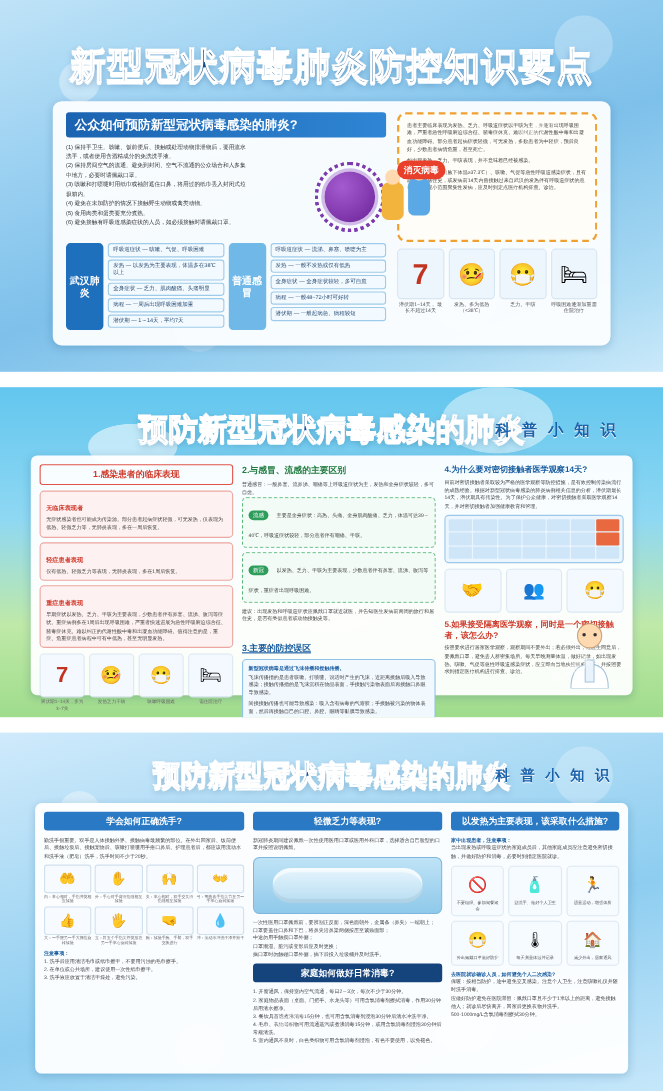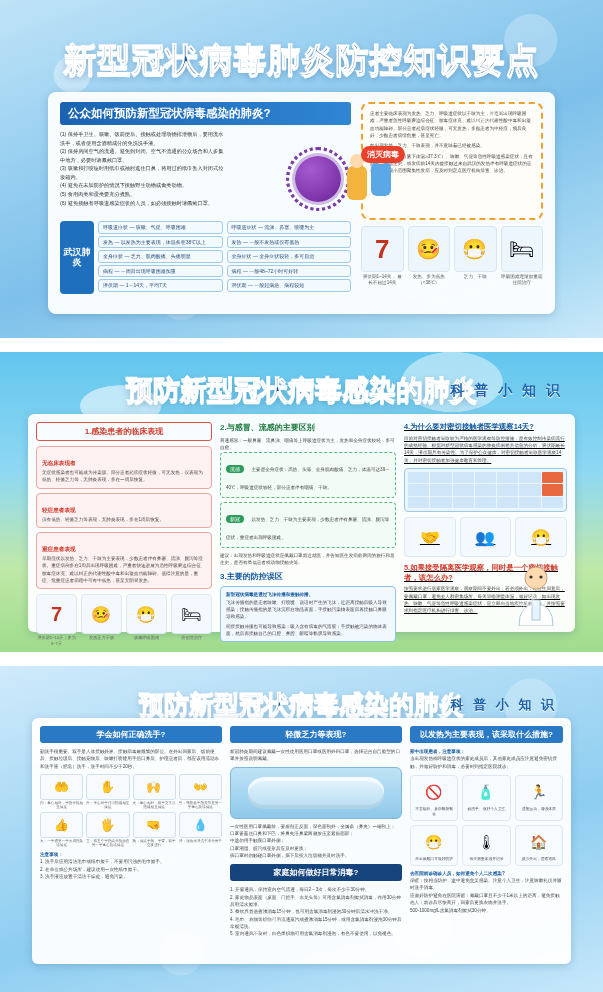--- a/index.html
+++ b/index.html
@@ -136,21 +136,21 @@
     text-shadow: 0 1px 0 #fff;
   }
   .p2body {
     position:absolute; left:28px; top:62px; width:547px; height:218px;
     background: rgba(255,255,255,.94); border-radius:6px;
     box-shadow:0 2px 8px rgba(0,60,110,.2);
     padding:8px; display:flex; gap:8px;
   }
   .c2 { width:176px; }
   .c3 { width:176px; }
-  .c4 { flex:1;text-decoration:underline; }
+  .c4 { flex:1; }
   .secttl-red {
     border:1px solid #e0534a; color:#d03a2c; font-weight:bold;
     font-size:8px; text-align:center; padding:3px; border-radius:3px; margin-bottom:5px;
   }
   .secttl-green {
     color:#1f7a3d; font-weight:bold; font-size:8px; margin-bottom:4px;
   }
   .secttl-blue {
     color:#15599e; font-weight:bold; font-size:8px; margin-bottom:4px;
   }
@@ -198,21 +198,21 @@
     font-size:25px; font-weight:bold; color:#1159a0;
     -webkit-text-stroke:1px #fff;
     text-shadow:0 2px 0 #fff, 0 3px 7px rgba(0,60,110,.3);
     font-family:"DejaVu Sans", sans-serif;
   }
   .p3sub {
     position:absolute; right:46px; top:30px;
     font-size:13px; font-weight:bold; color:#1b62ab; letter-spacing:3px; text-shadow:0 1px 0 #fff;
   }
   .p3body {
-    position:absolute; left:32px; top:52px; width:539px; height:246px;
+    position:absolute; left:32px; top:64px; width:539px; height:246px;
     background: rgba(255,255,255,.95); border-radius:6px;
     box-shadow:0 2px 8px rgba(0,60,110,.2); padding:8px; display:flex; gap:8px;
   }
   .w1 { width:182px; }
   .w2 { width:172px; }
   .w3 { flex:1; }
   .hdr-blue {
     background:#2a79c4; color:#fff; font-size:8px; font-weight:bold; text-align:center;
     padding:3px; border-radius:3px; margin-bottom:5px;
   }
@@ -276,20 +276,21 @@
           <div style="flex:1;">
             <div style="display:flex; gap:4px; margin-bottom:3px;">
               <div class="flowlbl a">武汉肺炎</div>
               <div class="flowrows">
                 <div class="frow">呼吸道症状 — 咳嗽、气促、呼吸困难</div>
                 <div class="frow">发热 — 以发热为主要表现，体温多在38℃以上</div>
                 <div class="frow">全身症状 — 乏力、肌肉酸痛、头痛明显</div>
                 <div class="frow">病程 — 一周后出现呼吸困难加重</div>
                 <div class="frow">潜伏期 — 1～14天，平均7天</div>
               </div>
+              <div class="flowlbl b">普通感冒</div>
               <div class="flowrows">
                 <div class="frow">呼吸道症状 — 流涕、鼻塞、喷嚏为主</div>
                 <div class="frow">发热 — 一般不发热或仅有低热</div>
                 <div class="frow">全身症状 — 全身症状较轻，多可自愈</div>
                 <div class="frow">病程 — 一般48~72小时可好转</div>
                 <div class="frow">潜伏期 — 一般起病急、病程较短</div>
               </div>
             </div>
           </div>
         </div>
@@ -391,21 +392,21 @@
         <div class="greenbox">
           <span class="greenpill">流感</span>
           <span class="txt-xs">主要是全身症状：高热、头痛、全身肌肉酸痛、乏力，体温可达39～40℃，呼吸道症状较轻，部分患者伴有咽痛、干咳。</span>
         </div>
         <div class="greenbox">
           <span class="greenpill">新冠</span>
           <span class="txt-xs">以发热、乏力、干咳为主要表现，少数患者伴有鼻塞、流涕、腹泻等症状，重症者出现呼吸困难。</span>
         </div>
         <div class="txt-xs">建议：出现发热和呼吸道症状应佩戴口罩就近就医，并告知医生发病前两周的旅行和居住史，是否有类似患者或动物接触史等。</div>
 
-        <div class="secttl-blue" style="margin-top:5px;">3.主要的防控误区</div>
+        <div class="secttl-blue" style="margin-top:18px;text-decoration:underline;">3.主要的防控误区</div>
         <div class="bluebox">
           <div class="txt-xs" style="font-weight:bold;color:#15599e;">新型冠状病毒是通过飞沫传播和接触传播。</div>
           <div class="txt-xs">飞沫传播指的是患者咳嗽、打喷嚏、说话时产生的飞沫，近距离接触后吸入导致感染；接触传播指的是飞沫沉积在物品表面，手接触污染物表面后再接触口鼻眼导致感染。</div>
           <div class="txt-xs" style="margin-top:2px;">间接接触传播也可能导致感染：吸入含有病毒的气溶胶；手接触被污染的物体表面，然后再接触自己的口腔、鼻腔、眼睛等黏膜导致感染。</div>
         </div>
       </div>
 
       <div class="c4">
         <div class="q-title">4.为什么要对密切接触者医学观察14天?</div>
         <div class="txt-xs">目前对密切接触者采取较为严格的医学观察等防控措施，是有效控制传染病流行的成熟经验。根据对新型冠状病毒感染的肺炎病例相关信息的分析，潜伏期最长14天，潜伏期具有传染性。为了保护公众健康，对密切接触者采取医学观察14天，并对密切接触者加强健康教育和管理。</div>

